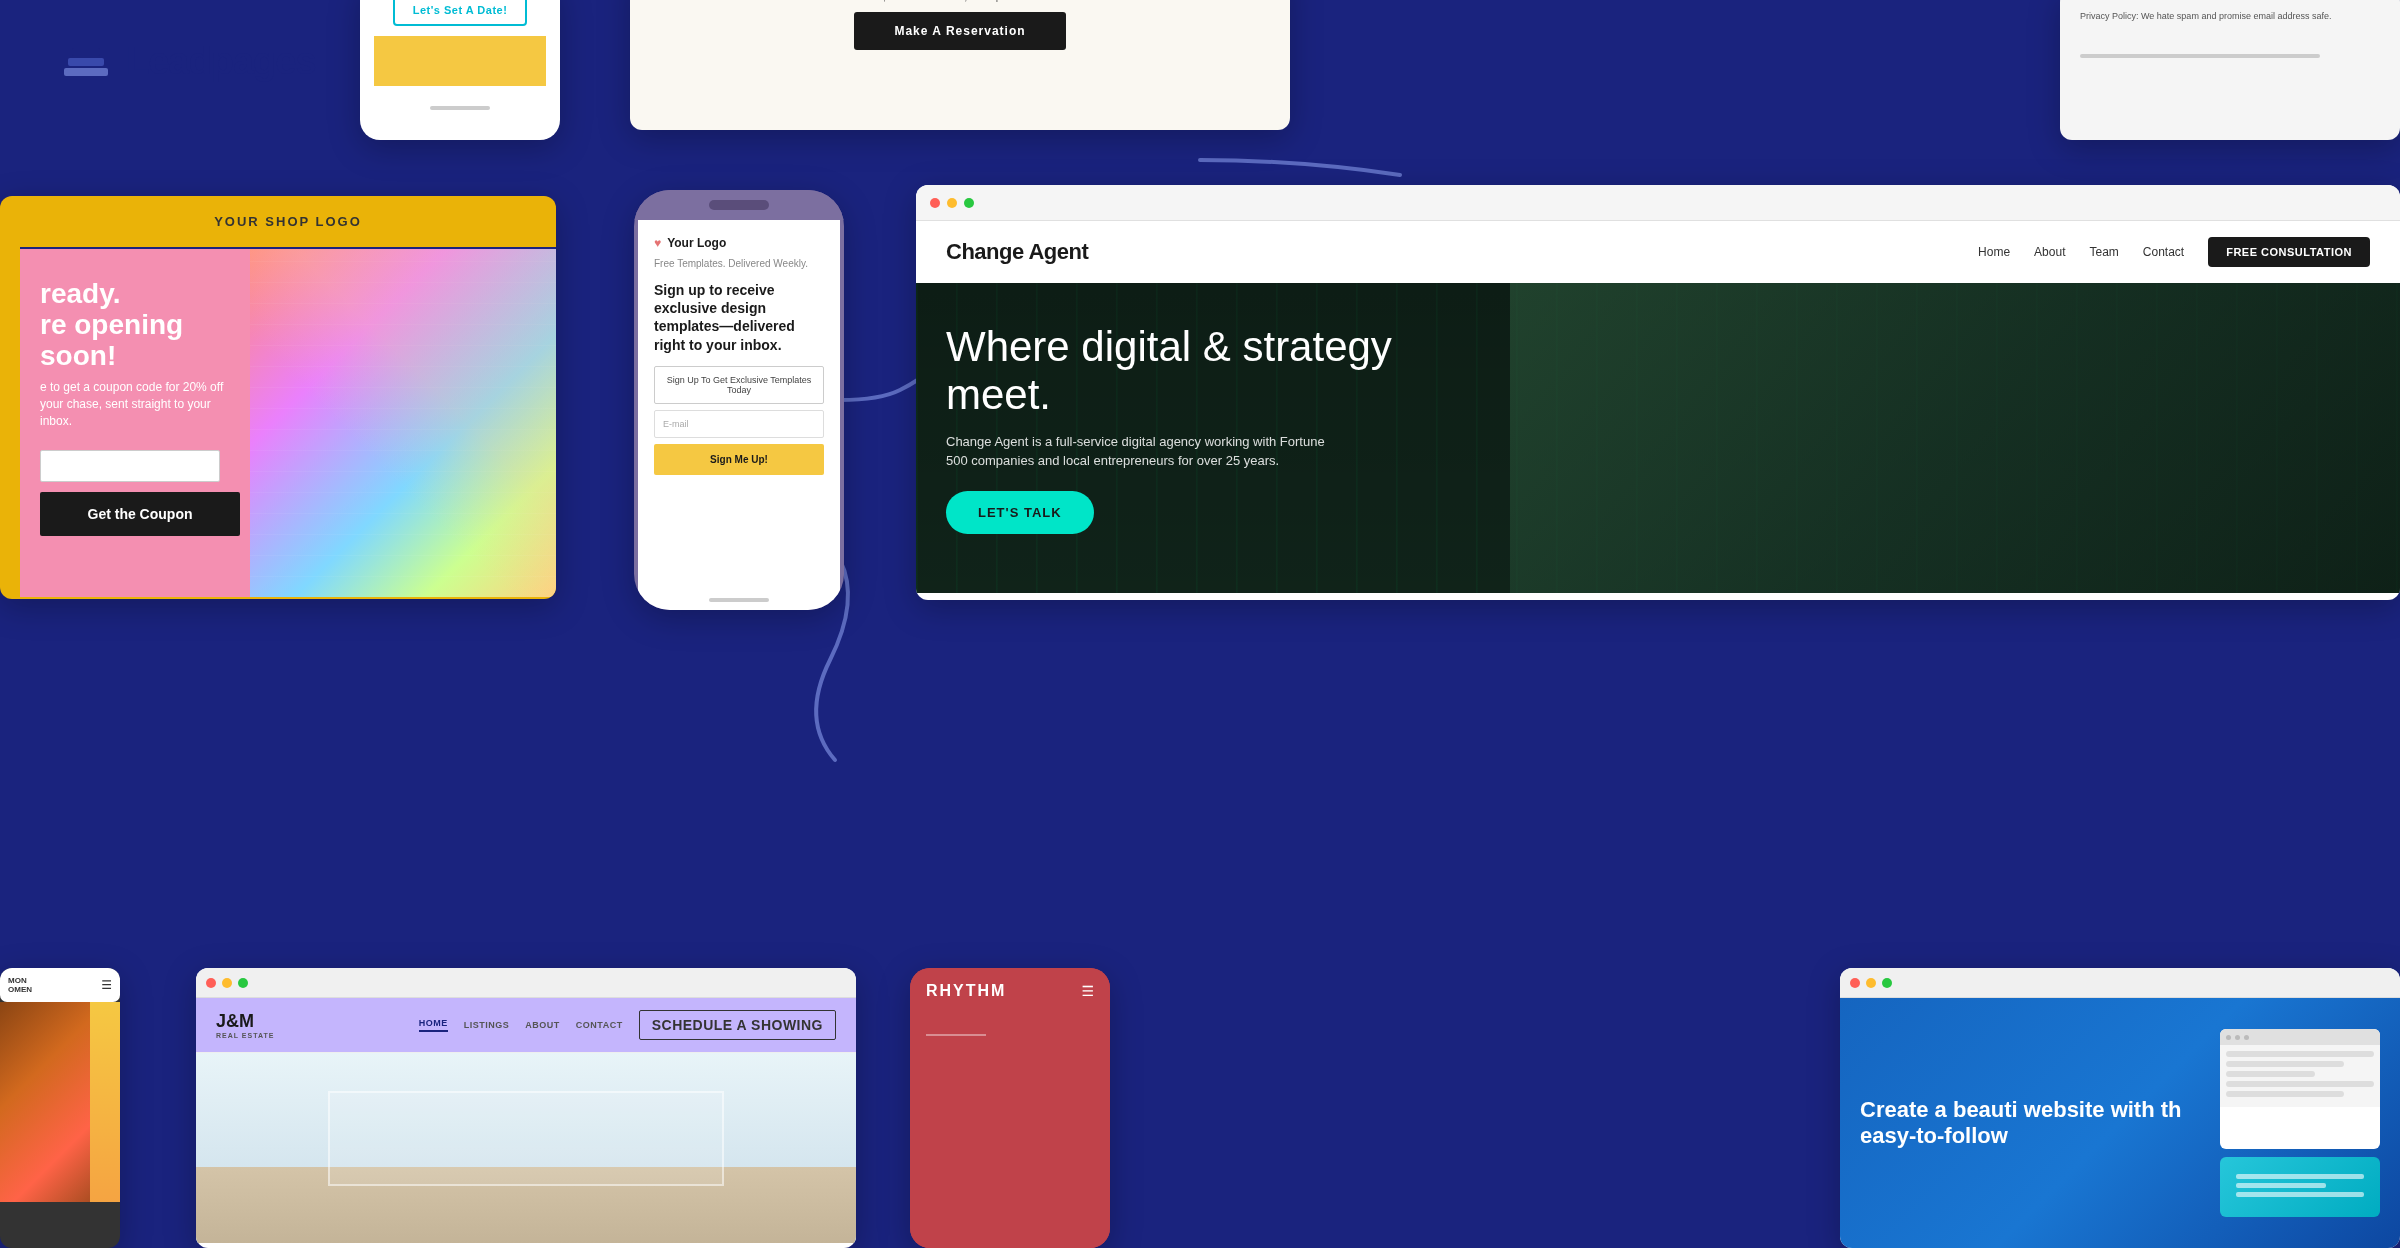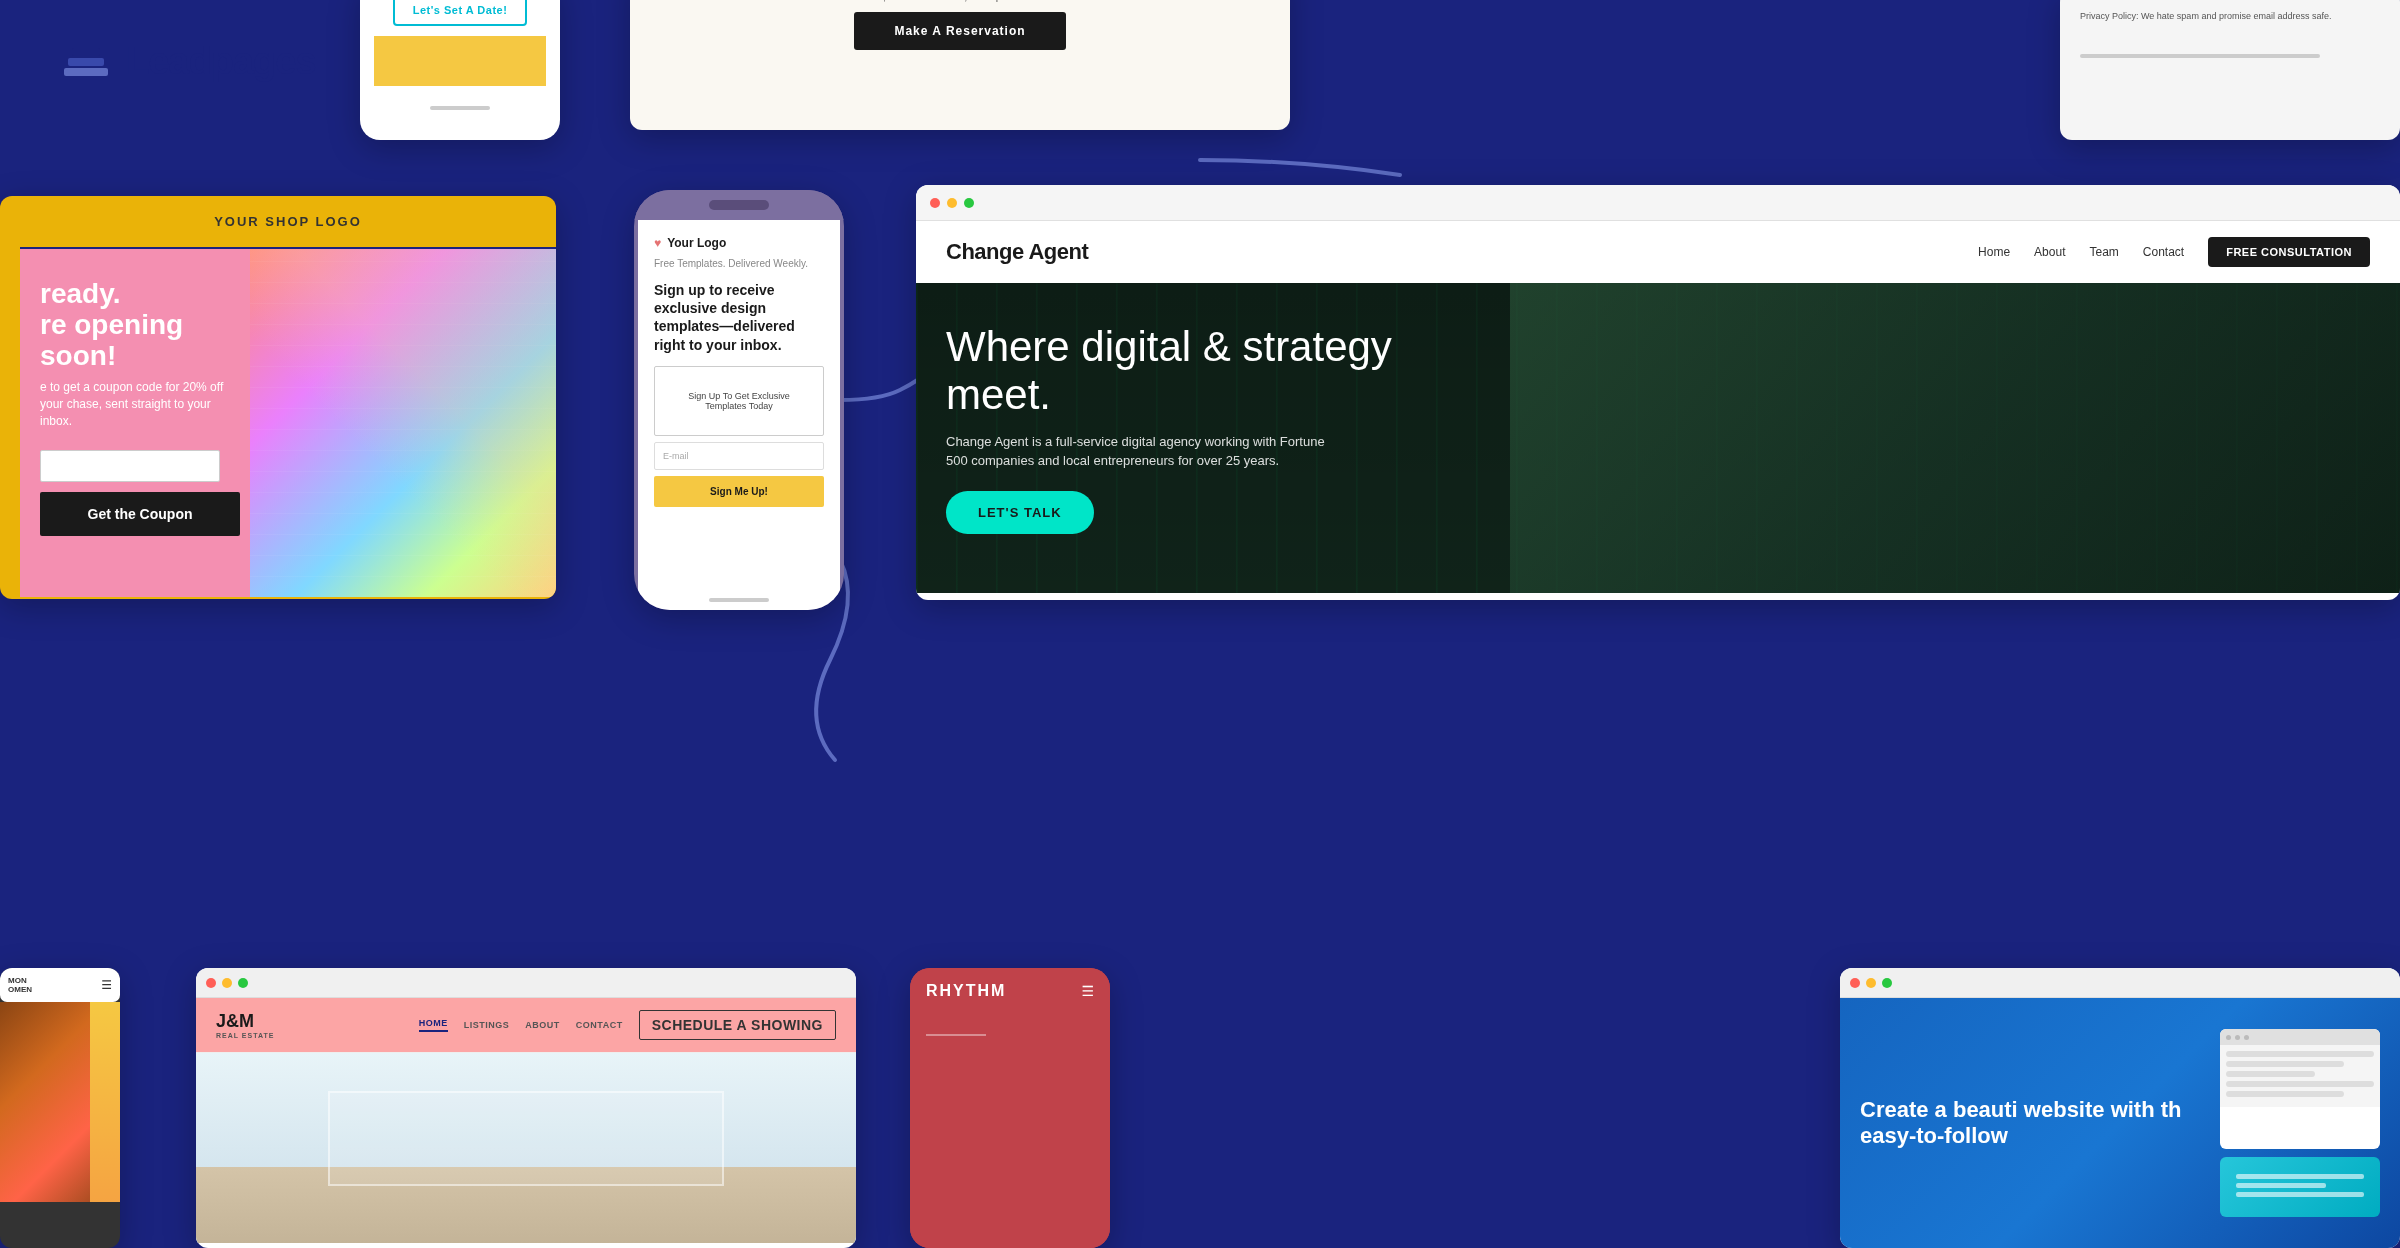--- a/index.html
+++ b/index.html
@@ -296,21 +296,21 @@
     }
     .mobile-headline {
       font-size: 14px;
       font-weight: 800;
       color: #1a1a1a;
       line-height: 1.3;
       margin-bottom: 12px;
     }
     .mobile-form-btn-outline {
       width: 100%;
-      padding: 24px;
+      padding: 8px;
       border: 1px solid #ccc;
       text-align: center;
       font-size: 9px;
       color: #444;
       margin-bottom: 6px;
       border-radius: 2px;
     }
     .mobile-form-input {
       width: 100%;
       padding: 8px;
@@ -502,21 +502,21 @@
       align-items: center;
       padding: 0 10px;
       gap: 6px;
       border-bottom: 1px solid #ddd;
     }
     .re-nav {
       display: flex;
       align-items: center;
       justify-content: space-between;
       padding: 12px 20px;
-      background: #fca5a5;
+      background: #c4b5fd;
       border-bottom: 1px solid #eee;
     }
     .re-brand {
       font-size: 18px;
       font-weight: 700;
       color: #1a1a1a;
     }
     .re-brand-sub {
       font-size: 7px;
       color: #555;

